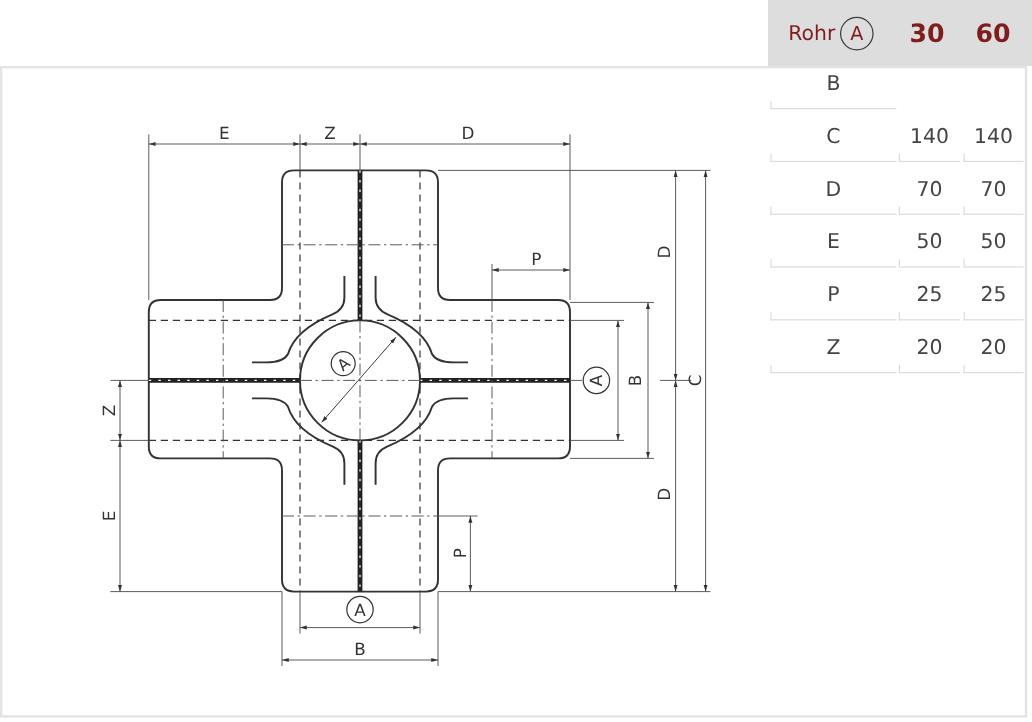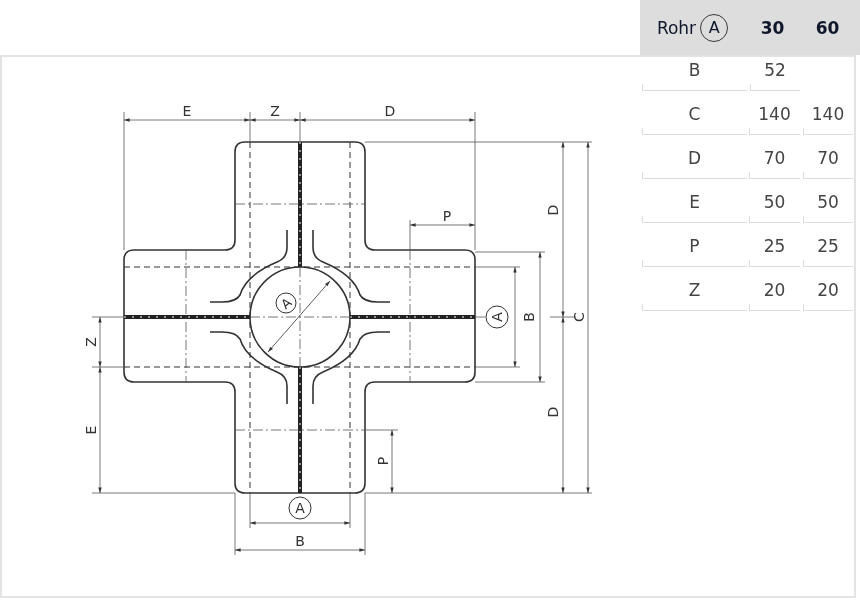--- a/index.html
+++ b/index.html
@@ -13,24 +13,24 @@
       position: absolute; left: 0; top: 55px; width: 856px; height: 543px;
       border: 2px solid #e3e3e3; border-right: 2px solid #e3e3e3;
       box-sizing: border-box;
     }
     .drawing { position: absolute; left: 0; top: 0; width: 640px; height: 602px; }
     .dim-table {
       position: absolute; left: 640px; top: 0; width: 220px;
     }
     .dim-table .thead {
       height: 55px; background: #dddddd; display: flex; align-items: center;
-      font-size: 17px; color: #0f172a;
+      font-size: 17px; color: #7f1d1d;
     }
     .thead .h-label { width: 105px; display: flex; align-items: center; justify-content: center; gap: 4px; }
-    .thead .h-col { width: 55px; text-align: center; font-weight: bold; font-size: 17px; }
+    .thead .h-col { width: 55px; text-align: center; font-weight: bold; font-size: 21px; }
     .circ {
       display: inline-flex; align-items: center; justify-content: center;
       width: 28px; height: 28px; border: 1.3px solid #3a3a3a; border-radius: 50%;
       font-size: 16px; box-sizing: border-box;
     }
     .row { height: 44px; display: flex; position: relative; font-size: 17px; color: #444; }
     .row .cell { position: relative; text-align: center; line-height: 30px; padding-top: 0; }
     .row .c0 { width: 105px; margin-left: 2px; }
     .row .c1 { width: 51px; margin-left: 2px; }
     .row .c2 { width: 50px; margin-left: 3px; }
@@ -169,21 +169,20 @@
   <div class="thead">
     <div class="h-label">
       <span>Rohr</span>
       <span class="circ">A</span>
     </div>
     <div class="h-col">30</div>
     <div class="h-col">60</div>
   </div>
   <div class="row">
     <div class="cell c0">B</div>
-    <div class="cell c2">52</div>
   </div>
   <div class="row">
     <div class="cell c0">C</div>
     <div class="cell c1">140</div>
     <div class="cell c2">140</div>
   </div>
   <div class="row">
     <div class="cell c0">D</div>
     <div class="cell c1">70</div>
     <div class="cell c2">70</div>

